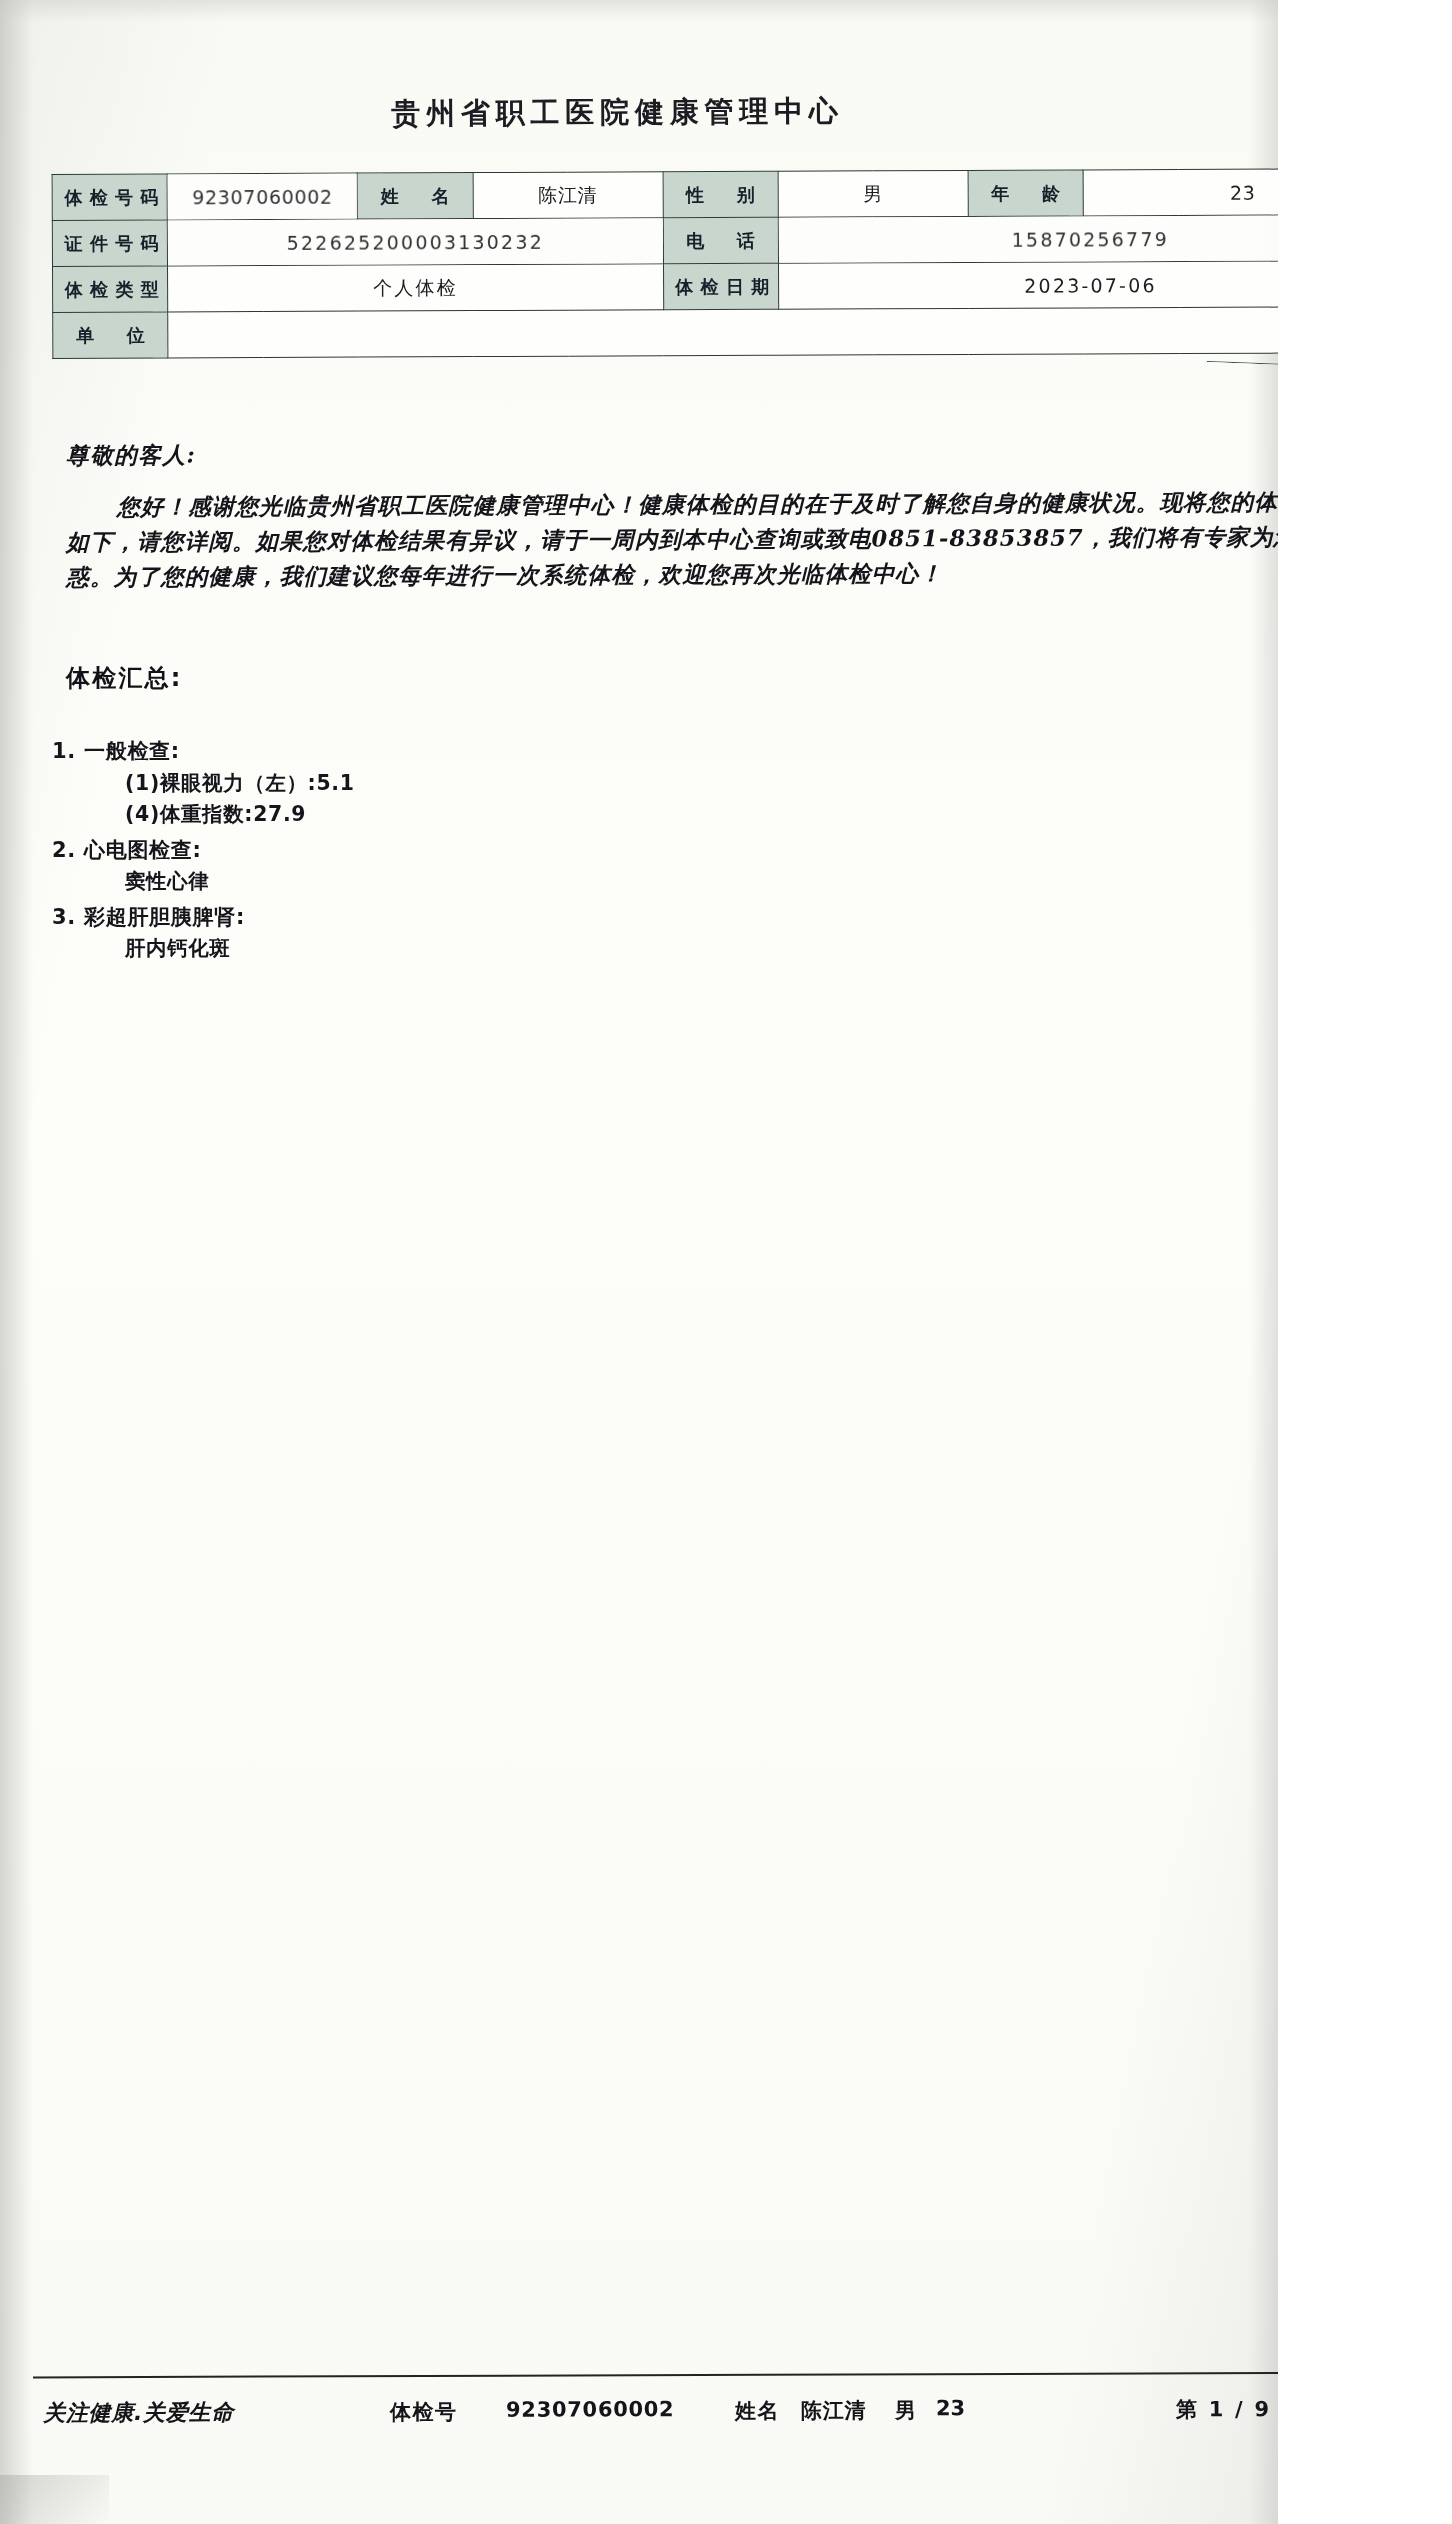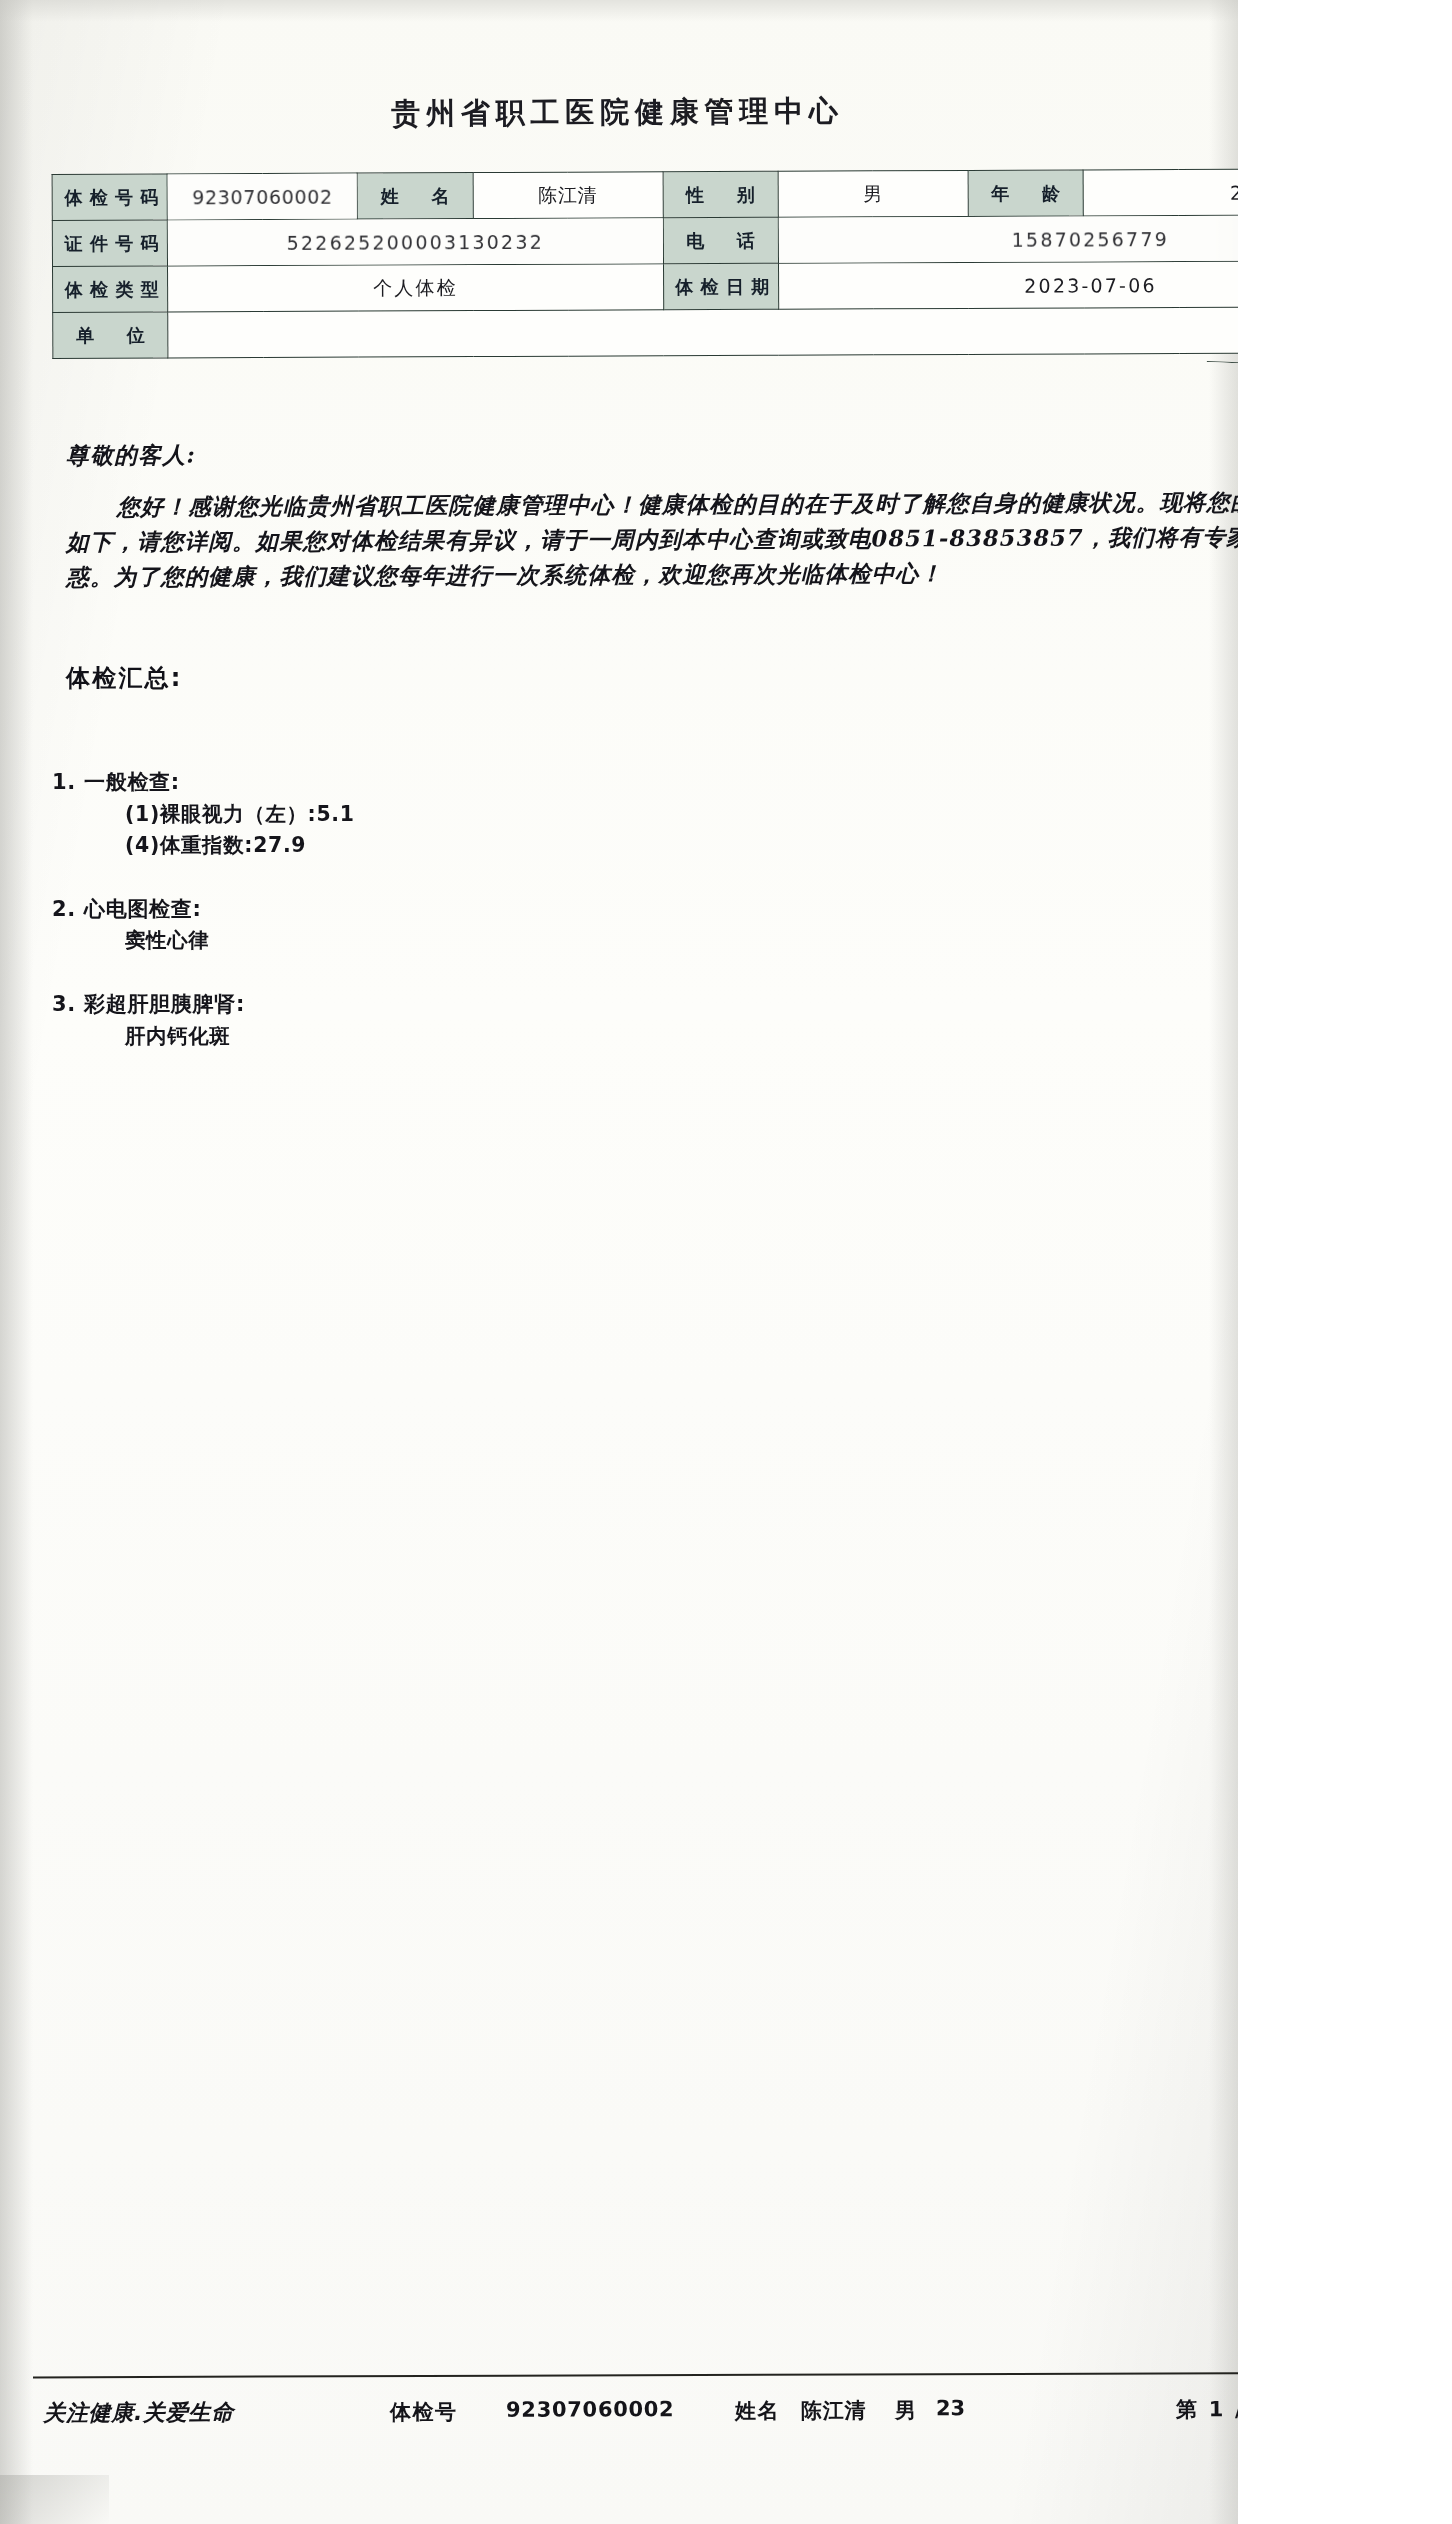--- a/index.html
+++ b/index.html
@@ -9,20 +9,21 @@
   }
   body {
     font-family: "Liberation Serif", serif;
   }
   .page {
     position: relative;
     width: 1238px;
     height: 2525px;
     background: #f0abfc;
     overflow: hidden;
+    padding-left: 40px;
   }
   
   .scan-tint {
     position: absolute;
     inset: 0;
     background:
       linear-gradient(100deg, rgba(0,0,0,0.045) 0%, rgba(0,0,0,0.0) 14%, rgba(0,0,0,0.0) 86%, rgba(0,0,0,0.05) 100%),
       linear-gradient(180deg, rgba(250,250,245,1) 0%, rgba(253,253,250,1) 40%, rgba(249,249,246,1) 100%);
     pointer-events: none;
   }
@@ -162,21 +163,20 @@
   .findings {
     position: absolute;
     left: 52px;
     top: 735px;
     width: 1092px;
     font-family: "DejaVu Sans", sans-serif;
     color: #15151b;
   }
   .finding-group {
     margin-bottom: 2.9px;
-    margin-top: 31px;
   }
   .finding-title {
     font-size: 21px;
     font-weight: bold;
     letter-spacing: 0.7px;
     line-height: 1.55;
   }
   .finding-item {
     font-size: 20.4px;
     font-weight: bold;

